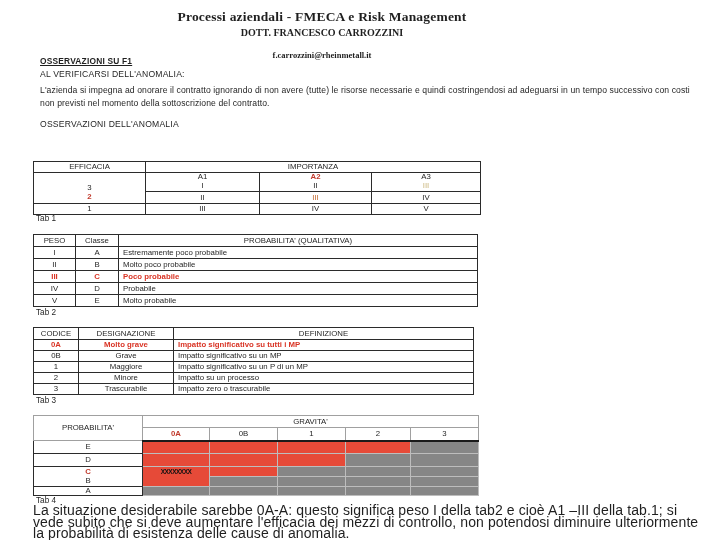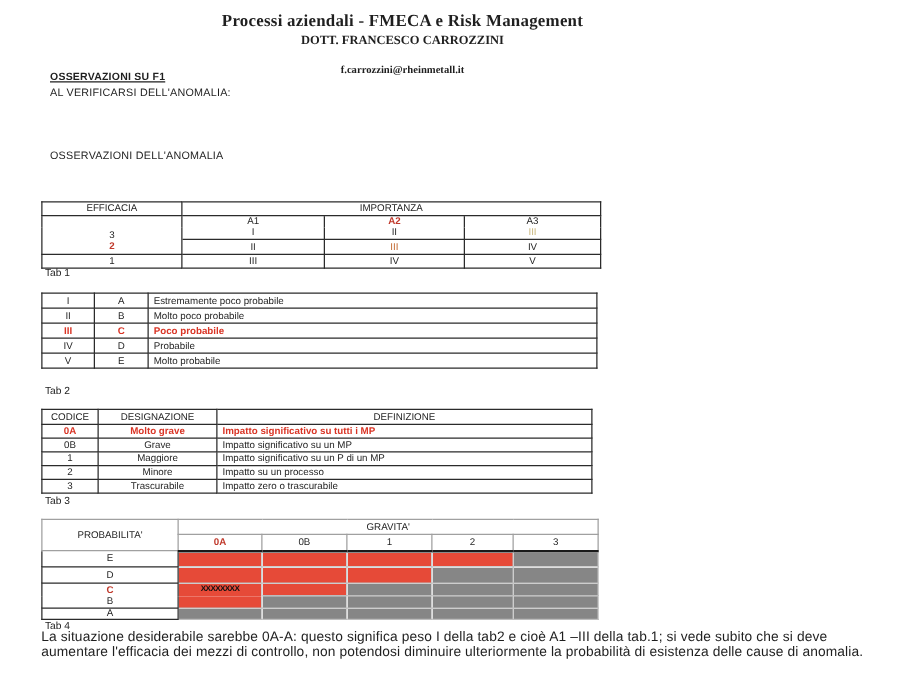--- a/index.html
+++ b/index.html
@@ -62,36 +62,37 @@
   .t4 td { border:1px solid #a0a0a0; }
   .t4 tr.rs td { border-bottom:2px solid #1a1a1a; }
   .t4 td.lbl { border-color:#2b2b2b; background:#fff; }
   .t4 td.cell { border:1px solid #bdbdbd; }
   .t4 td.nobot { border-bottom-style:hidden; }
   .fill-red  { background:#e64a38; }
   .fill-gray { background:#868686; }
   .t4 td.marker { font-size:6.5px; color:#111; letter-spacing:-0.5px; font-weight:bold; }
 
   .conclusion { position:absolute; left:33px; top:505px; width:666px;
-                font-size:11px; line-height:11.5px; letter-spacing:0.1px; }
+                font-size:14px; line-height:11.5px; letter-spacing:0.1px; }
 </style>
 </head>
 <body>
 
 <div class="slide">
 
   <div class="hdr">
     <div class="title">Processi aziendali - FMECA e Risk Management</div>
     <div class="author">DOTT. FRANCESCO CARROZZINI</div>
     <div class="email">f.carrozzini@rheinmetall.it</div>
   </div>
 
   <div class="osservazioni">OSSERVAZIONI  SU F1</div>
 
   <div class="h2" style="top:69px">AL VERIFICARSI DELL'ANOMALIA:</div>
+  <div class="para" style="top:84px; width:655px">L'azienda si  impegna ad onorare il contratto ignorando di non avere (tutte) le risorse necessarie e quindi costringendosi ad adeguarsi in un tempo successivo con costi non previsti nel momento della sottoscrizione del contratto.</div>
 
   <div class="h2" style="top:119px">OSSERVAZIONI  DELL'ANOMALIA</div>
 
   <table class="t1">
     <colgroup>
         <col style="width:112px">
         <col style="width:114px">
         <col style="width:112px">
         <col style="width:109px">
       </colgroup>
@@ -127,20 +128,25 @@
     </table>
   <div class="tablabel" style="left:36px; top:214px">Tab 1</div>
 
   <table class="t2">
     <colgroup>
         <col style="width:42px">
         <col style="width:43px">
         <col style="width:359px">
       </colgroup>
     <tbody>
+        <tr>
+      <td>PESO</td>
+      <td>Classe</td>
+      <td>PROBABILITA'  (QUALITATIVA)</td>
+    </tr>
     <tr>
       <td>I</td>
       <td>A</td>
       <td class="left">Estremamente poco probabile</td>
     </tr>
     <tr>
       <td>II</td>
       <td>B</td>
       <td class="left">Molto poco probabile</td>
     </tr>

